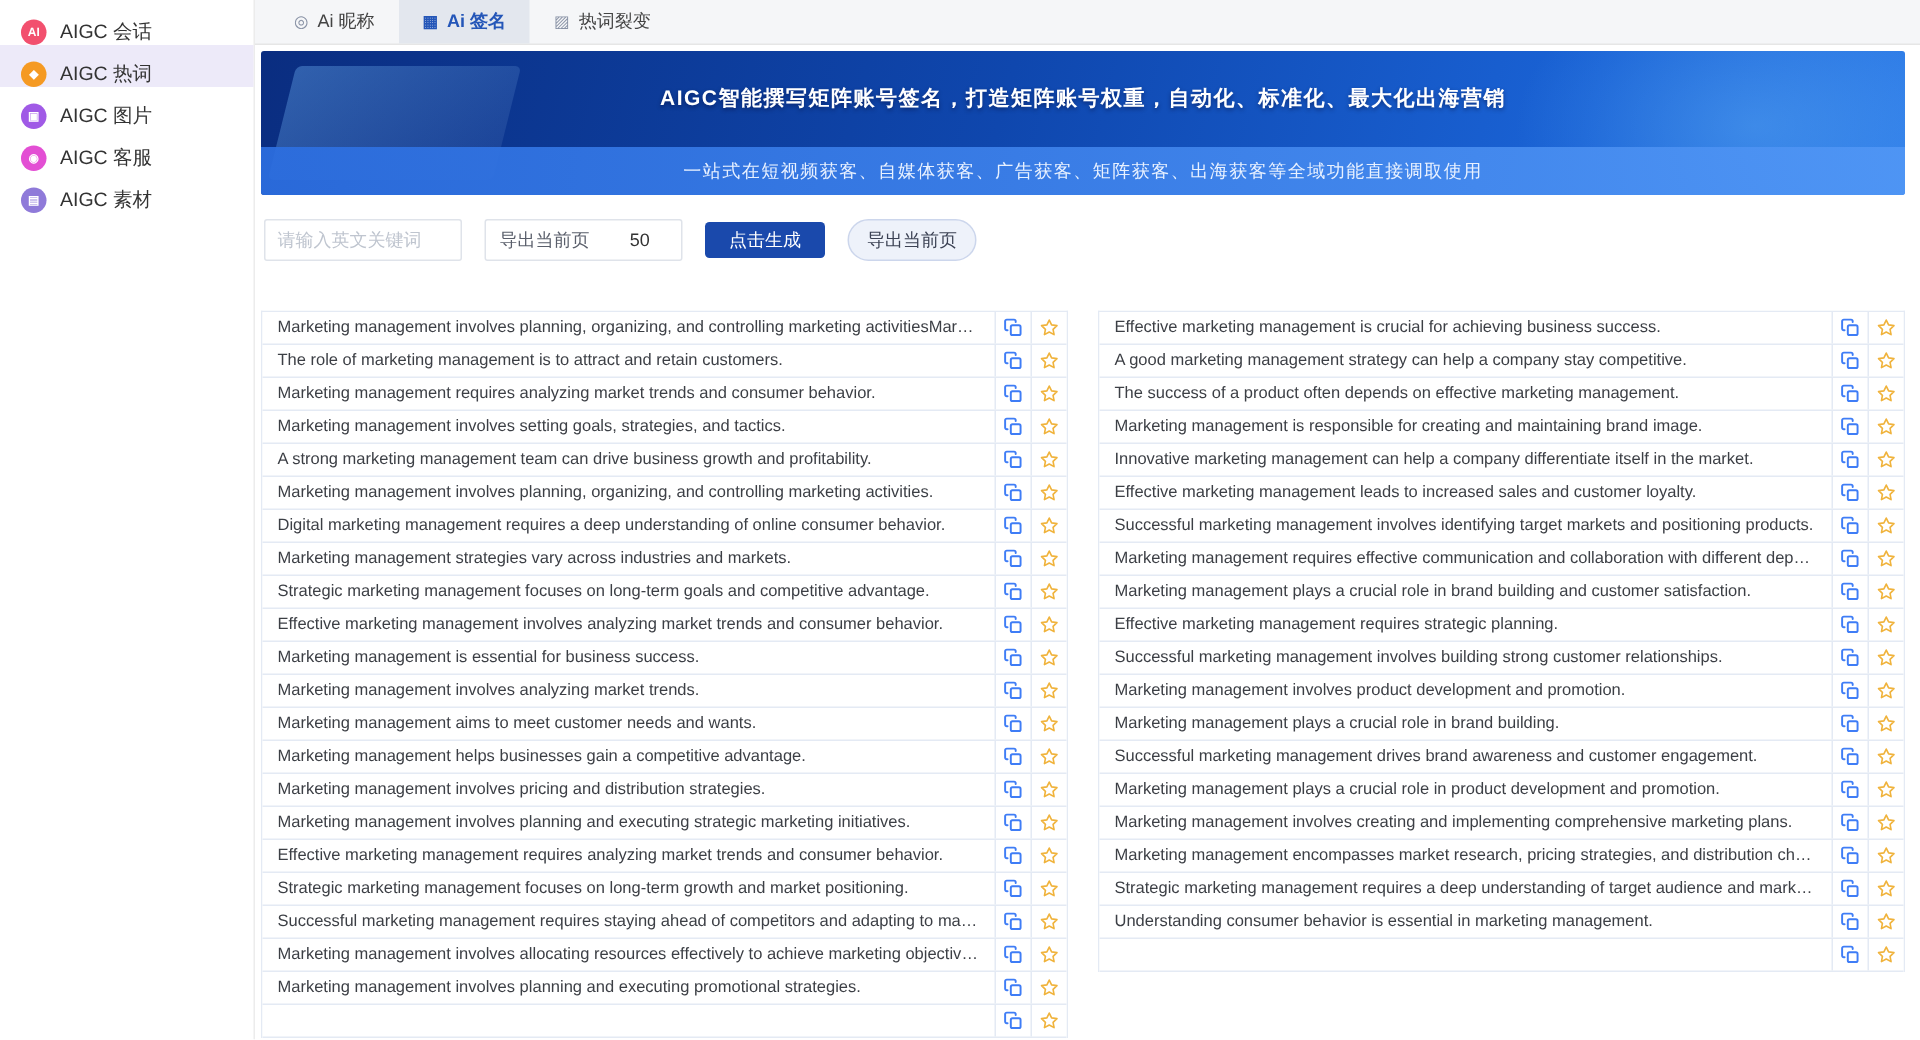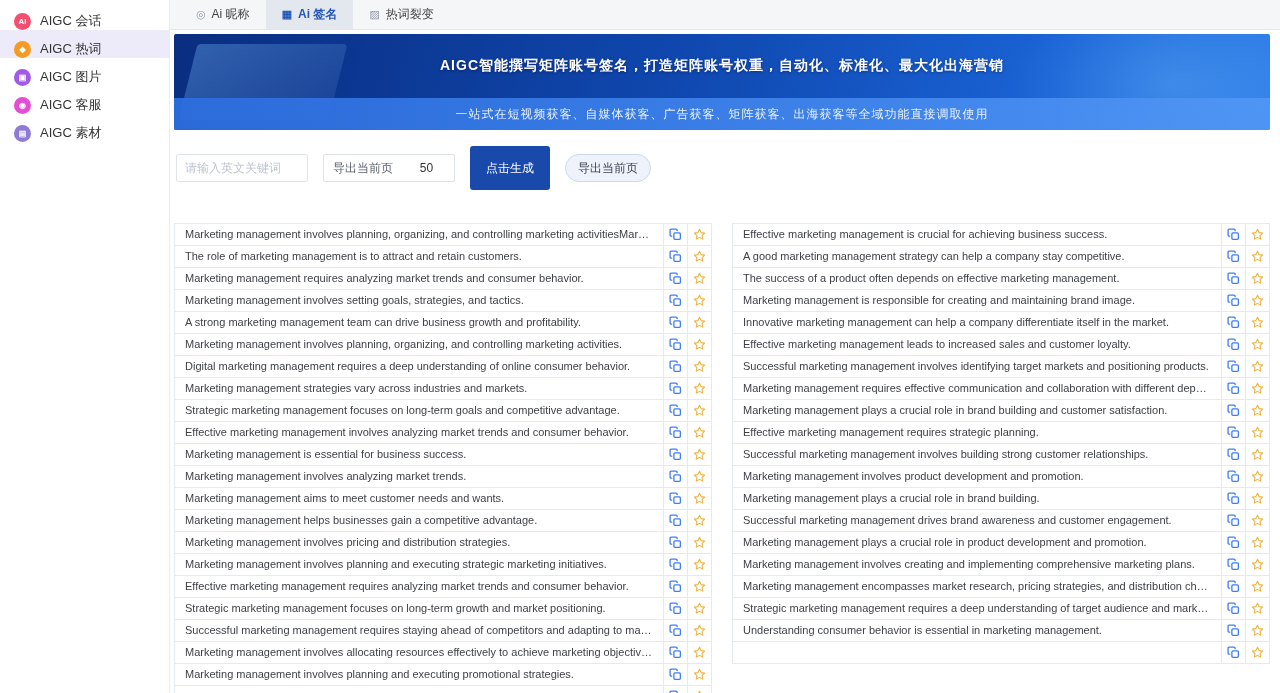--- a/index.html
+++ b/index.html
@@ -44,21 +44,21 @@
   
   .controls { display:flex; align-items:center; gap:15px; margin-top:16px; padding-left:2px; flex-shrink:0; }
   .keyword-input { width:132px; height:28px; border:1px solid #dfe3ea; border-radius:2px; padding:0 8px;
     font-size:12px; color:#737373; outline:none; font-family:inherit; }
   .keyword-input::placeholder { color:#bfc5cf; }
   .count-box { width:132px; height:28px; border:1px solid #dfe3ea; border-radius:2px;
     display:flex; align-items:center; font-size:12px; color:#5a5f6b; }
   .count-label { padding:0 6px 0 9px; white-space:nowrap; }
   .count-input { flex:1; min-width:0; border:none; outline:none; font-size:12px; color:#333;
     text-align:center; font-family:inherit; }
-  .btn-primary { height:44px; padding:0 16px; background:var(--primary-button,#1a49ac); color:#fff;
+  .btn-primary { height:24px; padding:0 16px; background:var(--primary-button,#1a49ac); color:#fff;
     font-size:12px; border:none; border-radius:3px; cursor:pointer; font-family:inherit; }
   .btn-secondary { height:28px; padding:0 12px; background:#eef2fa; border:1px solid #ccd6ec; color:#3c4254;
     font-size:12px; border-radius:14px; cursor:pointer; font-family:inherit; }
 
   
   .lists { display:flex; gap:20px; margin-top:33px; flex:1; min-height:0; overflow:hidden; align-items:flex-start; }
   .col { flex:1; min-width:0; border:1px solid #e4eaf4; border-bottom:none; }
   .row { height:22px; display:flex; align-items:stretch; border-bottom:1px solid #e4eaf4; background:#fff; }
   .row-text { flex:1; min-width:0; font-size:11px; color:#3c3f45; line-height:21px; padding:0 10px;
     white-space:nowrap; overflow:hidden; text-overflow:ellipsis; }

